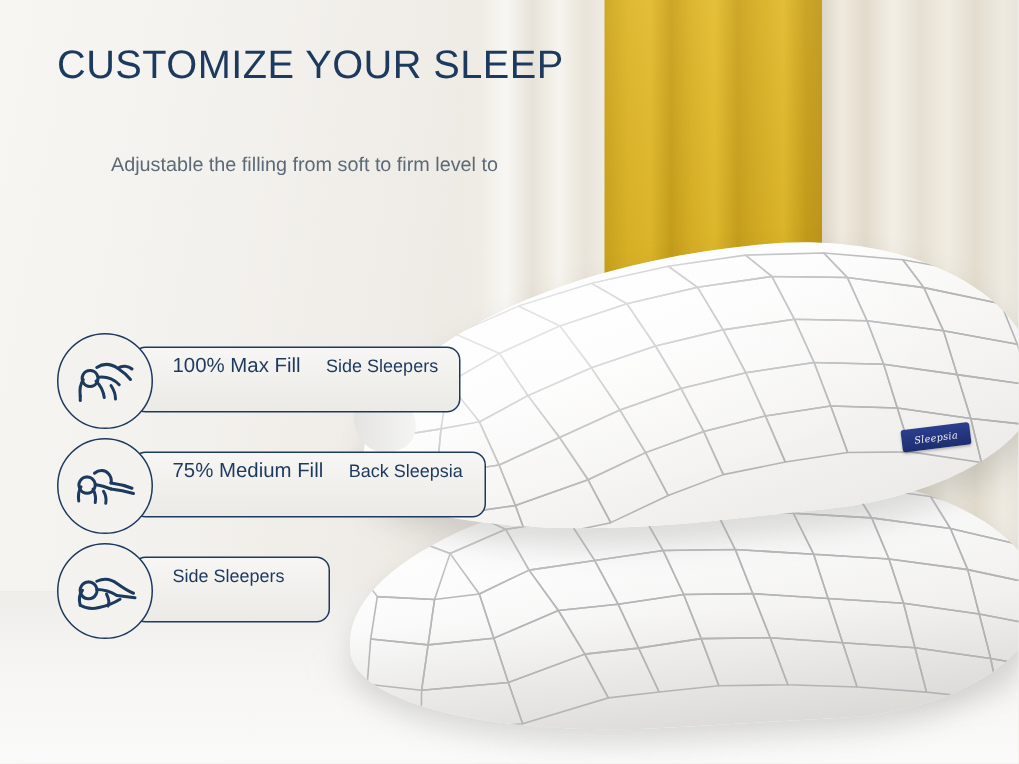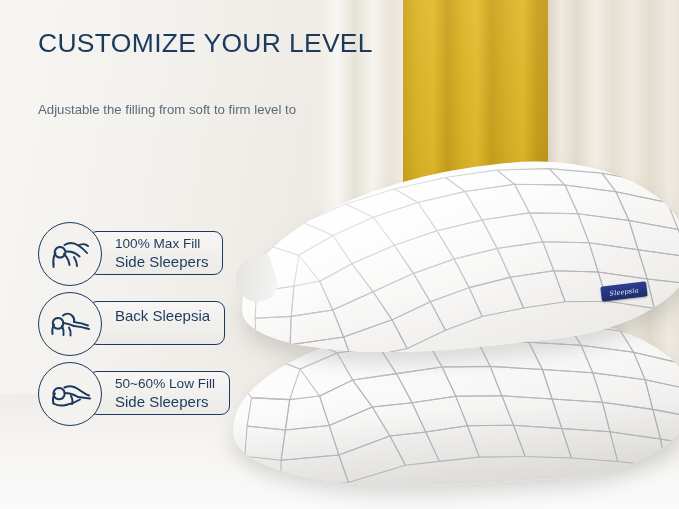--- a/index.html
+++ b/index.html
@@ -105,44 +105,45 @@
     position:absolute;left:38px;top:27px;width:390px;
     color:#1c3a5e;
     font-size:26.5px;line-height:1.24;
     font-weight:400;letter-spacing:.3px;
   }
   .headline .l{display:block;white-space:nowrap;}
   .subtitle{
     position:absolute;left:38px;top:100px;width:310px;
     color:#5c6a78;font-size:13.2px;line-height:1.55;font-weight:400;
   }
-  .subtitle .l{display:block;}
+  .subtitle .l{display:block;margin-left:36px;}
 
   
   .features{position:absolute;left:38px;top:218px;}
   .feature{position:relative;height:70px;}
   .f-icon{
     position:absolute;left:0;top:4px;width:62px;height:62px;
     border:1.9px solid #1c3a5e;border-radius:50%;
     background:#f3f2ef;
     display:flex;align-items:center;justify-content:center;
     z-index:2;
   }
   .f-pill{
     position:absolute;left:50px;top:13px;
     min-width:132px;height:44px;
     border:1.6px solid #1c3a5e;border-radius:9px;
     background:linear-gradient(180deg,#f7f6f4,#eceae6);
     padding:4px 14px 0 26px;
     box-sizing:border-box;
-    display:flex;flex-direction:column;
+    display:flex;flex-direction:row;
     z-index:1;
+    gap:17px;
   }
   .f-title{color:#1c3a5e;font-size:13.6px;line-height:1.15;white-space:nowrap;}
-  .f-sub{color:#1c3a5e;font-size:15px;line-height:1.25;margin-top:1px;white-space:nowrap;}
+  .f-sub{color:#1c3a5e;font-size:12px;line-height:1.25;margin-top:1px;white-space:nowrap;}
 </style>
 </head>
 <body>
 
 <div class="stage">
 
   <div class="bg-base"></div>
   <div class="bg-wall"></div>
   <div class="bg-sheer-left"></div>
   <div class="bg-curtain"></div>
@@ -258,21 +259,21 @@
     <div class="sheen-top"></div>
   </div>
 
   <div class="pillow-tip"></div>
 
   <div class="brand-tag">
     <span>Sleepsia</span>
   </div>
 
   <div class="headline">
-    <span class="l">CUSTOMIZE YOUR LEVEL</span>
+    <span class="l">CUSTOMIZE YOUR SLEEP</span>
   </div>
 
   <div class="subtitle">
     <span class="l">Adjustable the filling from soft to firm level to</span>
   </div>
 
   <div class="features">
 
     <div class="feature">
       <div class="f-pill">
@@ -288,39 +289,39 @@
           <path d="M8.5 19 C6.5 22 6 26 6.5 30"></path>
           <path d="M17 20 C20 23 22 27 22.5 31"></path>
           <path d="M27 23 C29 26 30 29 30 32"></path>
           <path d="M6.5 30 L6.5 33"></path>
         </svg>
       </div>
     </div>
 
     <div class="feature">
       <div class="f-pill">
+        <span class="f-title">75% Medium Fill</span>
         <span class="f-sub">Back Sleepsia</span>
       </div>
       <div class="f-icon">
         <svg width="46" height="38" viewBox="0 0 46 38" fill="none" stroke="#1c3a5e" stroke-width="2" stroke-linecap="round" stroke-linejoin="round">
           <path d="M11 13 a5.4 5.4 0 1 0 0.1 0"></path>
           <path d="M16 10.5 C19 8 23 8 25.5 11 C27 12.8 27.5 15 27 17"></path>
           <path d="M27 17 C31 17.5 36 18.5 41 20.5"></path>
           <path d="M16.5 18 C20 18.5 23.5 19.5 27 21"></path>
           <path d="M7 19.5 C5.5 22 5 25.5 5.5 29"></path>
           <path d="M15 21 C16.5 24 17 27.5 16.5 30"></path>
           <path d="M22 22.5 C23.5 25 24 28 23.5 30.5"></path>
           <path d="M27 21 C32 21.5 37 22.5 42 24"></path>
         </svg>
       </div>
     </div>
 
     <div class="feature">
       <div class="f-pill">
-        <span class="f-title">50~60% Low Fill</span>
         <span class="f-sub">Side Sleepers</span>
       </div>
       <div class="f-icon">
         <svg width="46" height="36" viewBox="0 0 46 36" fill="none" stroke="#1c3a5e" stroke-width="2" stroke-linecap="round" stroke-linejoin="round">
           <path d="M12 12 a5.6 5.6 0 1 0 0.1 0"></path>
           <path d="M17.5 11.5 C22 9.5 27 10 31 13 C34.5 15.5 38 18 42 19.5"></path>
           <path d="M17.5 17 C22 17 27 18.5 31 21"></path>
           <path d="M8 17.5 C6 20 5.5 24 6.5 27.5"></path>
           <path d="M6.5 27.5 C10 29.5 15 30 19 29"></path>
           <path d="M19 29 C24 28 29 26 33 23.5"></path>

